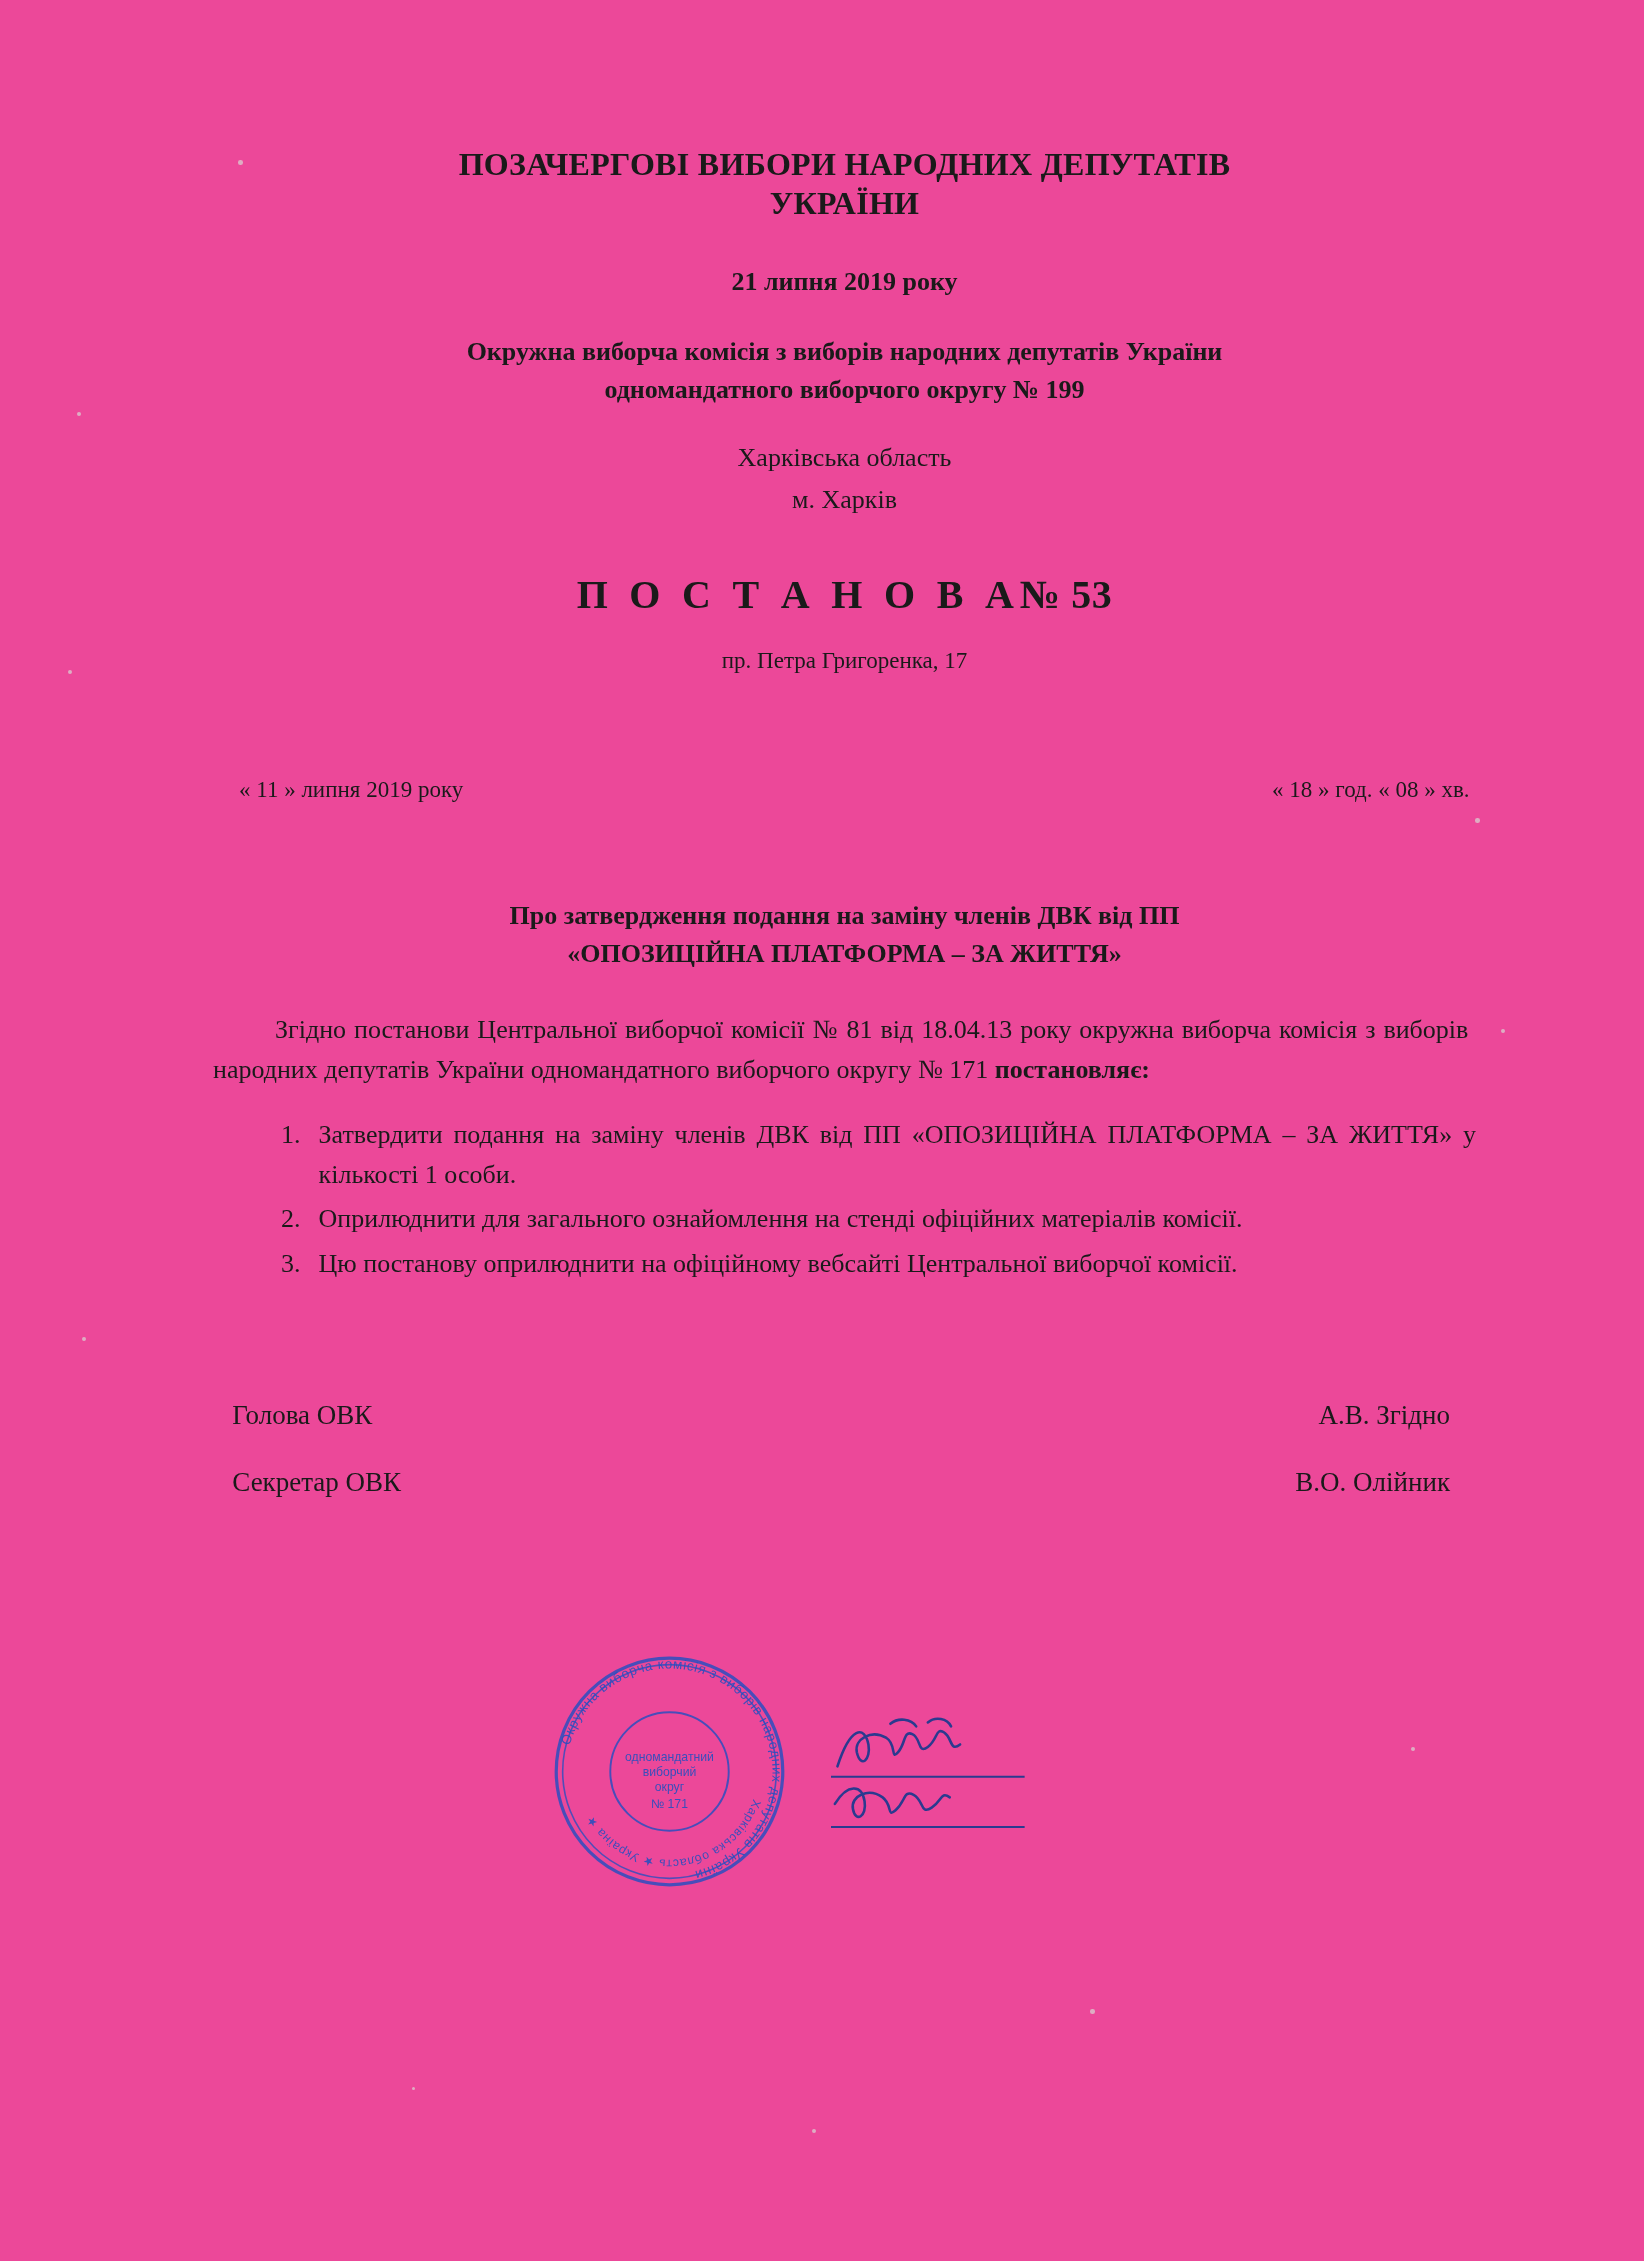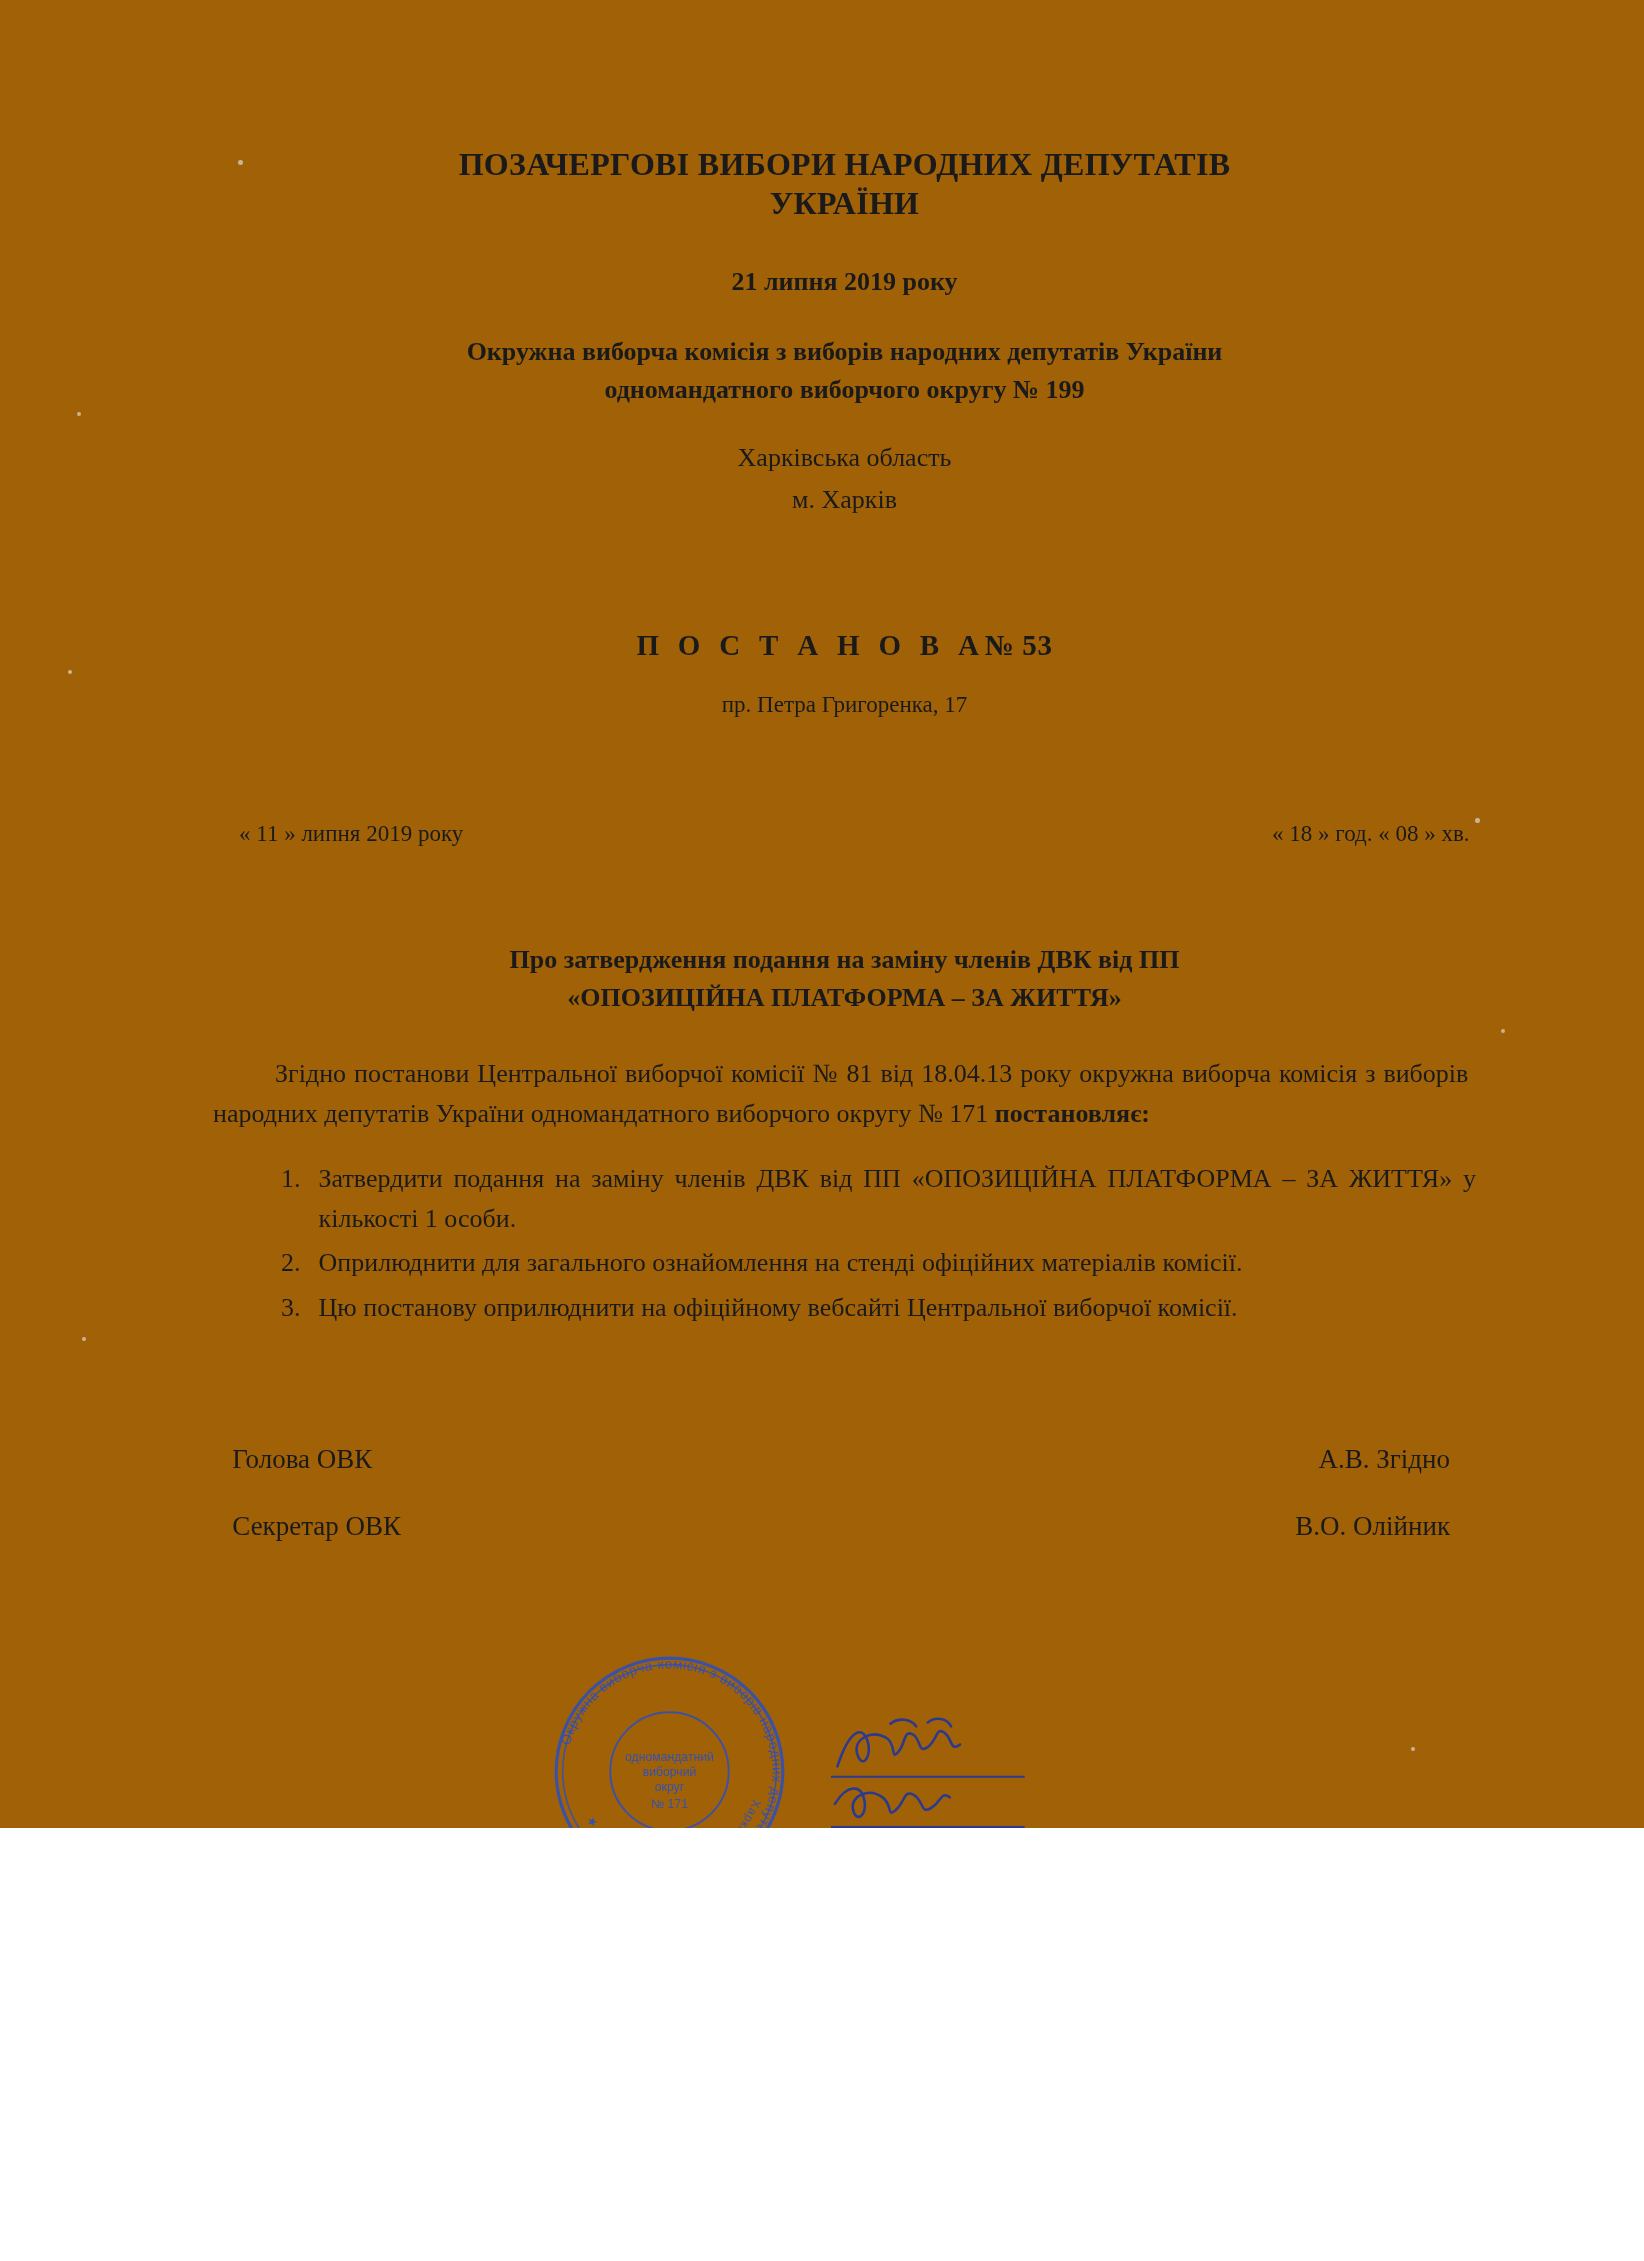--- a/index.html
+++ b/index.html
@@ -7,23 +7,23 @@
     padding: 0;
     background: #ffffff;
   }
   body {
     font-family: "Liberation Serif", "DejaVu Serif", serif;
     color: #1a1a1a;
   }
   .page {
     position: relative;
     width: 1644px;
-    height: 1828px;
+    height: 2261px;
     margin: 0 auto;
-    background: #a16207;
+    background: #ec4899;
     overflow: hidden;
   }
   
   .speck {
     position: absolute;
     background: #d8d8d4;
     border-radius: 50%;
     opacity: 0.7;
   }
   .content {
@@ -54,23 +54,23 @@
   }
   .region {
     font-size: 26px;
     margin-top: 35px;
   }
   .city {
     font-size: 26px;
     margin-top: 12px;
   }
   .resolution {
-    font-size: 29px;
-    font-weight: bold;
-    margin-top: 114px;
+    font-size: 40px;
+    font-weight: bold;
+    margin-top: 56px;
     letter-spacing: 0.6px;
   }
   .resolution .spaced {
     letter-spacing: 5.8px;
   }
   .address {
     font-size: 23px;
     margin-top: 30px;
   }
   .meta-row {

